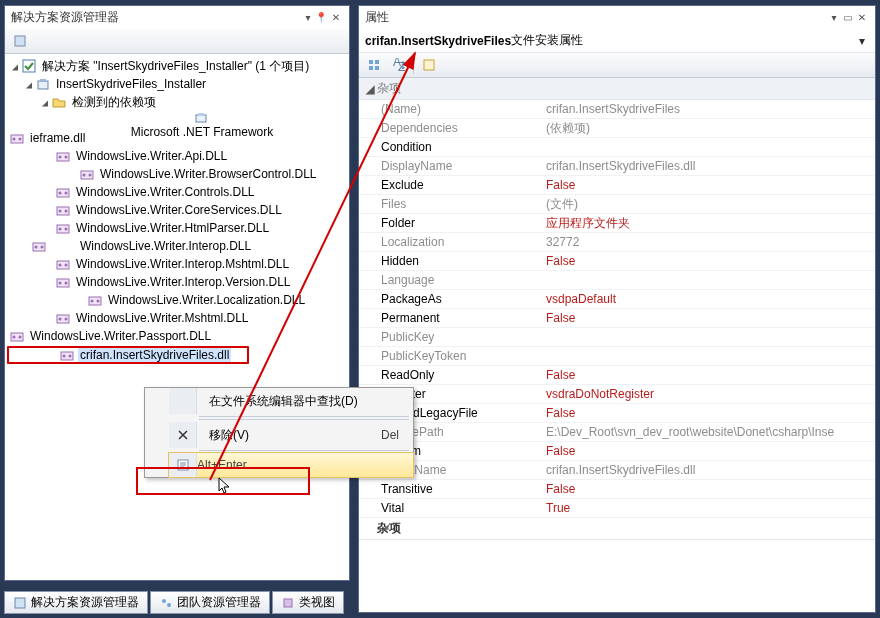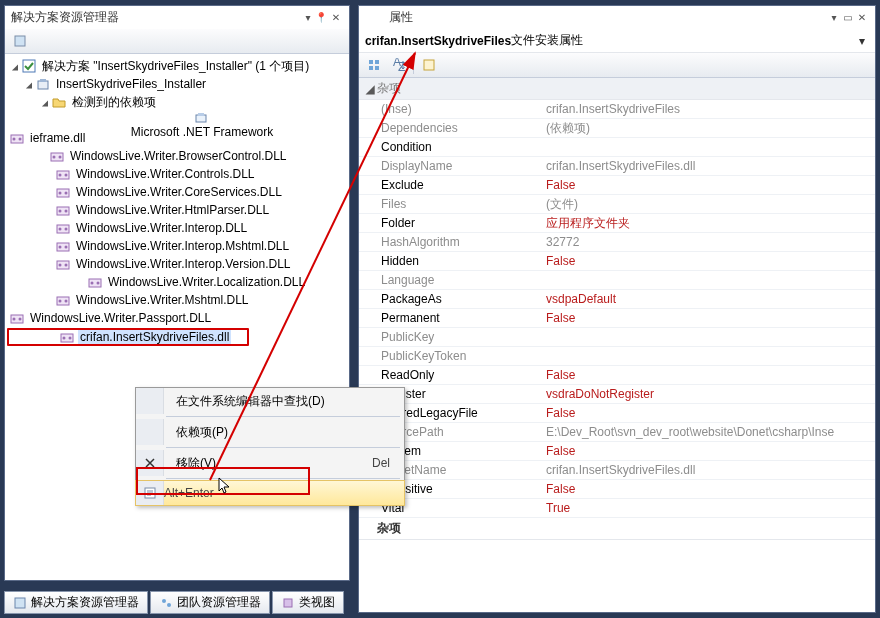--- a/index.html
+++ b/index.html
@@ -104,21 +104,31 @@
         <div class="node" style="">
           <span class="icon">
             <svg class="dll" width="14" height="14">
               <rect x="1" y="4" width="12" height="8" fill="#efe3f5" stroke="#9a6fb3"></rect>
               <circle cx="4" cy="8" r="1.5" fill="#9a6fb3"></circle>
               <circle cx="10" cy="8" r="1.5" fill="#9a6fb3"></circle>
             </svg>
           </span>
           <span class="label">ieframe.dll</span>
         </div>
-        <div class="node" style="padding-left: 44px;">
+        <div class="node" style="padding-left: 50px;">
+          <span class="icon">
+            <svg class="dll" width="14" height="14">
+              <rect x="1" y="4" width="12" height="8" fill="#efe3f5" stroke="#9a6fb3"></rect>
+              <circle cx="4" cy="8" r="1.5" fill="#9a6fb3"></circle>
+              <circle cx="10" cy="8" r="1.5" fill="#9a6fb3"></circle>
+            </svg>
+          </span>
+          <span class="label">WindowsLive.Writer.Api.DLL</span>
+        </div>
+        <div class="node" style="padding-left: 74px;">
           <span class="icon">
             <svg class="dll" width="14" height="14">
               <rect x="1" y="4" width="12" height="8" fill="#efe3f5" stroke="#9a6fb3"></rect>
               <circle cx="4" cy="8" r="1.5" fill="#9a6fb3"></circle>
               <circle cx="10" cy="8" r="1.5" fill="#9a6fb3"></circle>
             </svg>
           </span>
           <span class="label">WindowsLive.Writer.BrowserControl.DLL</span>
         </div>
         <div class="node" style="padding-left: 50px;">
@@ -144,21 +154,21 @@
         <div class="node" style="padding-left: 50px;">
           <span class="icon">
             <svg class="dll" width="14" height="14">
               <rect x="1" y="4" width="12" height="8" fill="#efe3f5" stroke="#9a6fb3"></rect>
               <circle cx="4" cy="8" r="1.5" fill="#9a6fb3"></circle>
               <circle cx="10" cy="8" r="1.5" fill="#9a6fb3"></circle>
             </svg>
           </span>
           <span class="label">WindowsLive.Writer.HtmlParser.DLL</span>
         </div>
-        <div class="node" style="padding-left: 50px;">
+        <div class="node" style="padding-left: 26px; gap: 28px;">
           <span class="icon">
             <svg class="dll" width="14" height="14">
               <rect x="1" y="4" width="12" height="8" fill="#efe3f5" stroke="#9a6fb3"></rect>
               <circle cx="4" cy="8" r="1.5" fill="#9a6fb3"></circle>
               <circle cx="10" cy="8" r="1.5" fill="#9a6fb3"></circle>
             </svg>
           </span>
           <span class="label">WindowsLive.Writer.Interop.DLL</span>
         </div>
         <div class="node" style="padding-left: 50px;">
@@ -219,21 +229,21 @@
             <circle cx="4" cy="8" r="1.5" fill="#9a6fb3"></circle>
             <circle cx="10" cy="8" r="1.5" fill="#9a6fb3"></circle>
           </svg>
         </span>
       <span class="label">crifan.InsertSkydriveFiles.dll</span>
     </div>
   </div>
 </div>
 
 <div class="pane" style="left:358px; top:5px; width:518px; height:608px;">
-  <div class="pane-title" style="background:#fff;margin-left:24px;">
+  <div class="pane-title" style="background:#fff;">
     <span>属性</span>
     <span class="spacer"></span>
     <span class="ctl">▾</span>
     <span class="ctl">▭</span>
     <span class="ctl">✕</span>
   </div>
   <div class="prop-header">
     <b>crifan.InsertSkydriveFiles</b>
     <span> 文件安装属性</span>
     <span class="spacer" style="flex:1"></span>
@@ -263,21 +273,21 @@
       </div>
   </div>
   <div class="prop-grid">
     <div class="prop-cat">
       <span class="tw">◢</span>
       <span>杂项</span>
     </div>
     <div id="prop-rows">
         <div class="prop-row">
           <span class="pl"></span>
-          <span class="k dim">(Inse)</span>
+          <span class="k dim">(Name)</span>
           <span class="v dim">crifan.InsertSkydriveFiles</span>
         </div>
         <div class="prop-row">
           <span class="pl"></span>
           <span class="k dim">Dependencies</span>
           <span class="v dim">(依赖项)</span>
         </div>
         <div class="prop-row">
           <span class="pl"></span>
           <span class="k">Condition</span>
@@ -298,21 +308,21 @@
           <span class="k dim">Files</span>
           <span class="v dim">(文件)</span>
         </div>
         <div class="prop-row">
           <span class="pl"></span>
           <span class="k">Folder</span>
           <span class="v">应用程序文件夹</span>
         </div>
         <div class="prop-row">
           <span class="pl"></span>
-          <span class="k dim">HashAlgorithm</span>
+          <span class="k dim">Localization</span>
           <span class="v dim">32772</span>
         </div>
         <div class="prop-row">
           <span class="pl"></span>
           <span class="k">Hidden</span>
           <span class="v">False</span>
         </div>
         <div class="prop-row">
           <span class="pl"></span>
           <span class="k dim">Language</span>
@@ -379,30 +389,26 @@
           <span class="v">True</span>
         </div>
       </div>
     <div class="prop-cat" style="color:#333; font-weight:bold; background:#fff; height:22px;">
       <span style="width:14px"></span>
       <span>杂项</span>
     </div>
   </div>
 </div>
 
-<div class="ctx" style="left:135px; top:387px; width:270px;">
+<div class="ctx" style="left:144px; top:387px; width:270px;padding-left:24px;">
   <div class="ctx-row">
     <span class="ic"></span>
     <span class="lbl">在文件系统编辑器中查找(D)</span>
   </div>
   <div class="ctx-sep"></div>
-  <div class="ctx-row">
-    <span class="ic"></span>
-    <span class="lbl">依赖项(P)</span>
-  </div>
   <div class="ctx-sep"></div>
   <div class="ctx-row">
     <span class="ic">
         <svg width="12" height="12">
           <path d="M2 2l8 8M10 2l-8 8" stroke="#333" stroke-width="1.5"></path>
         </svg>
       </span>
     <span class="lbl">移除(V)</span>
     <span class="sc">Del</span>
   </div>

